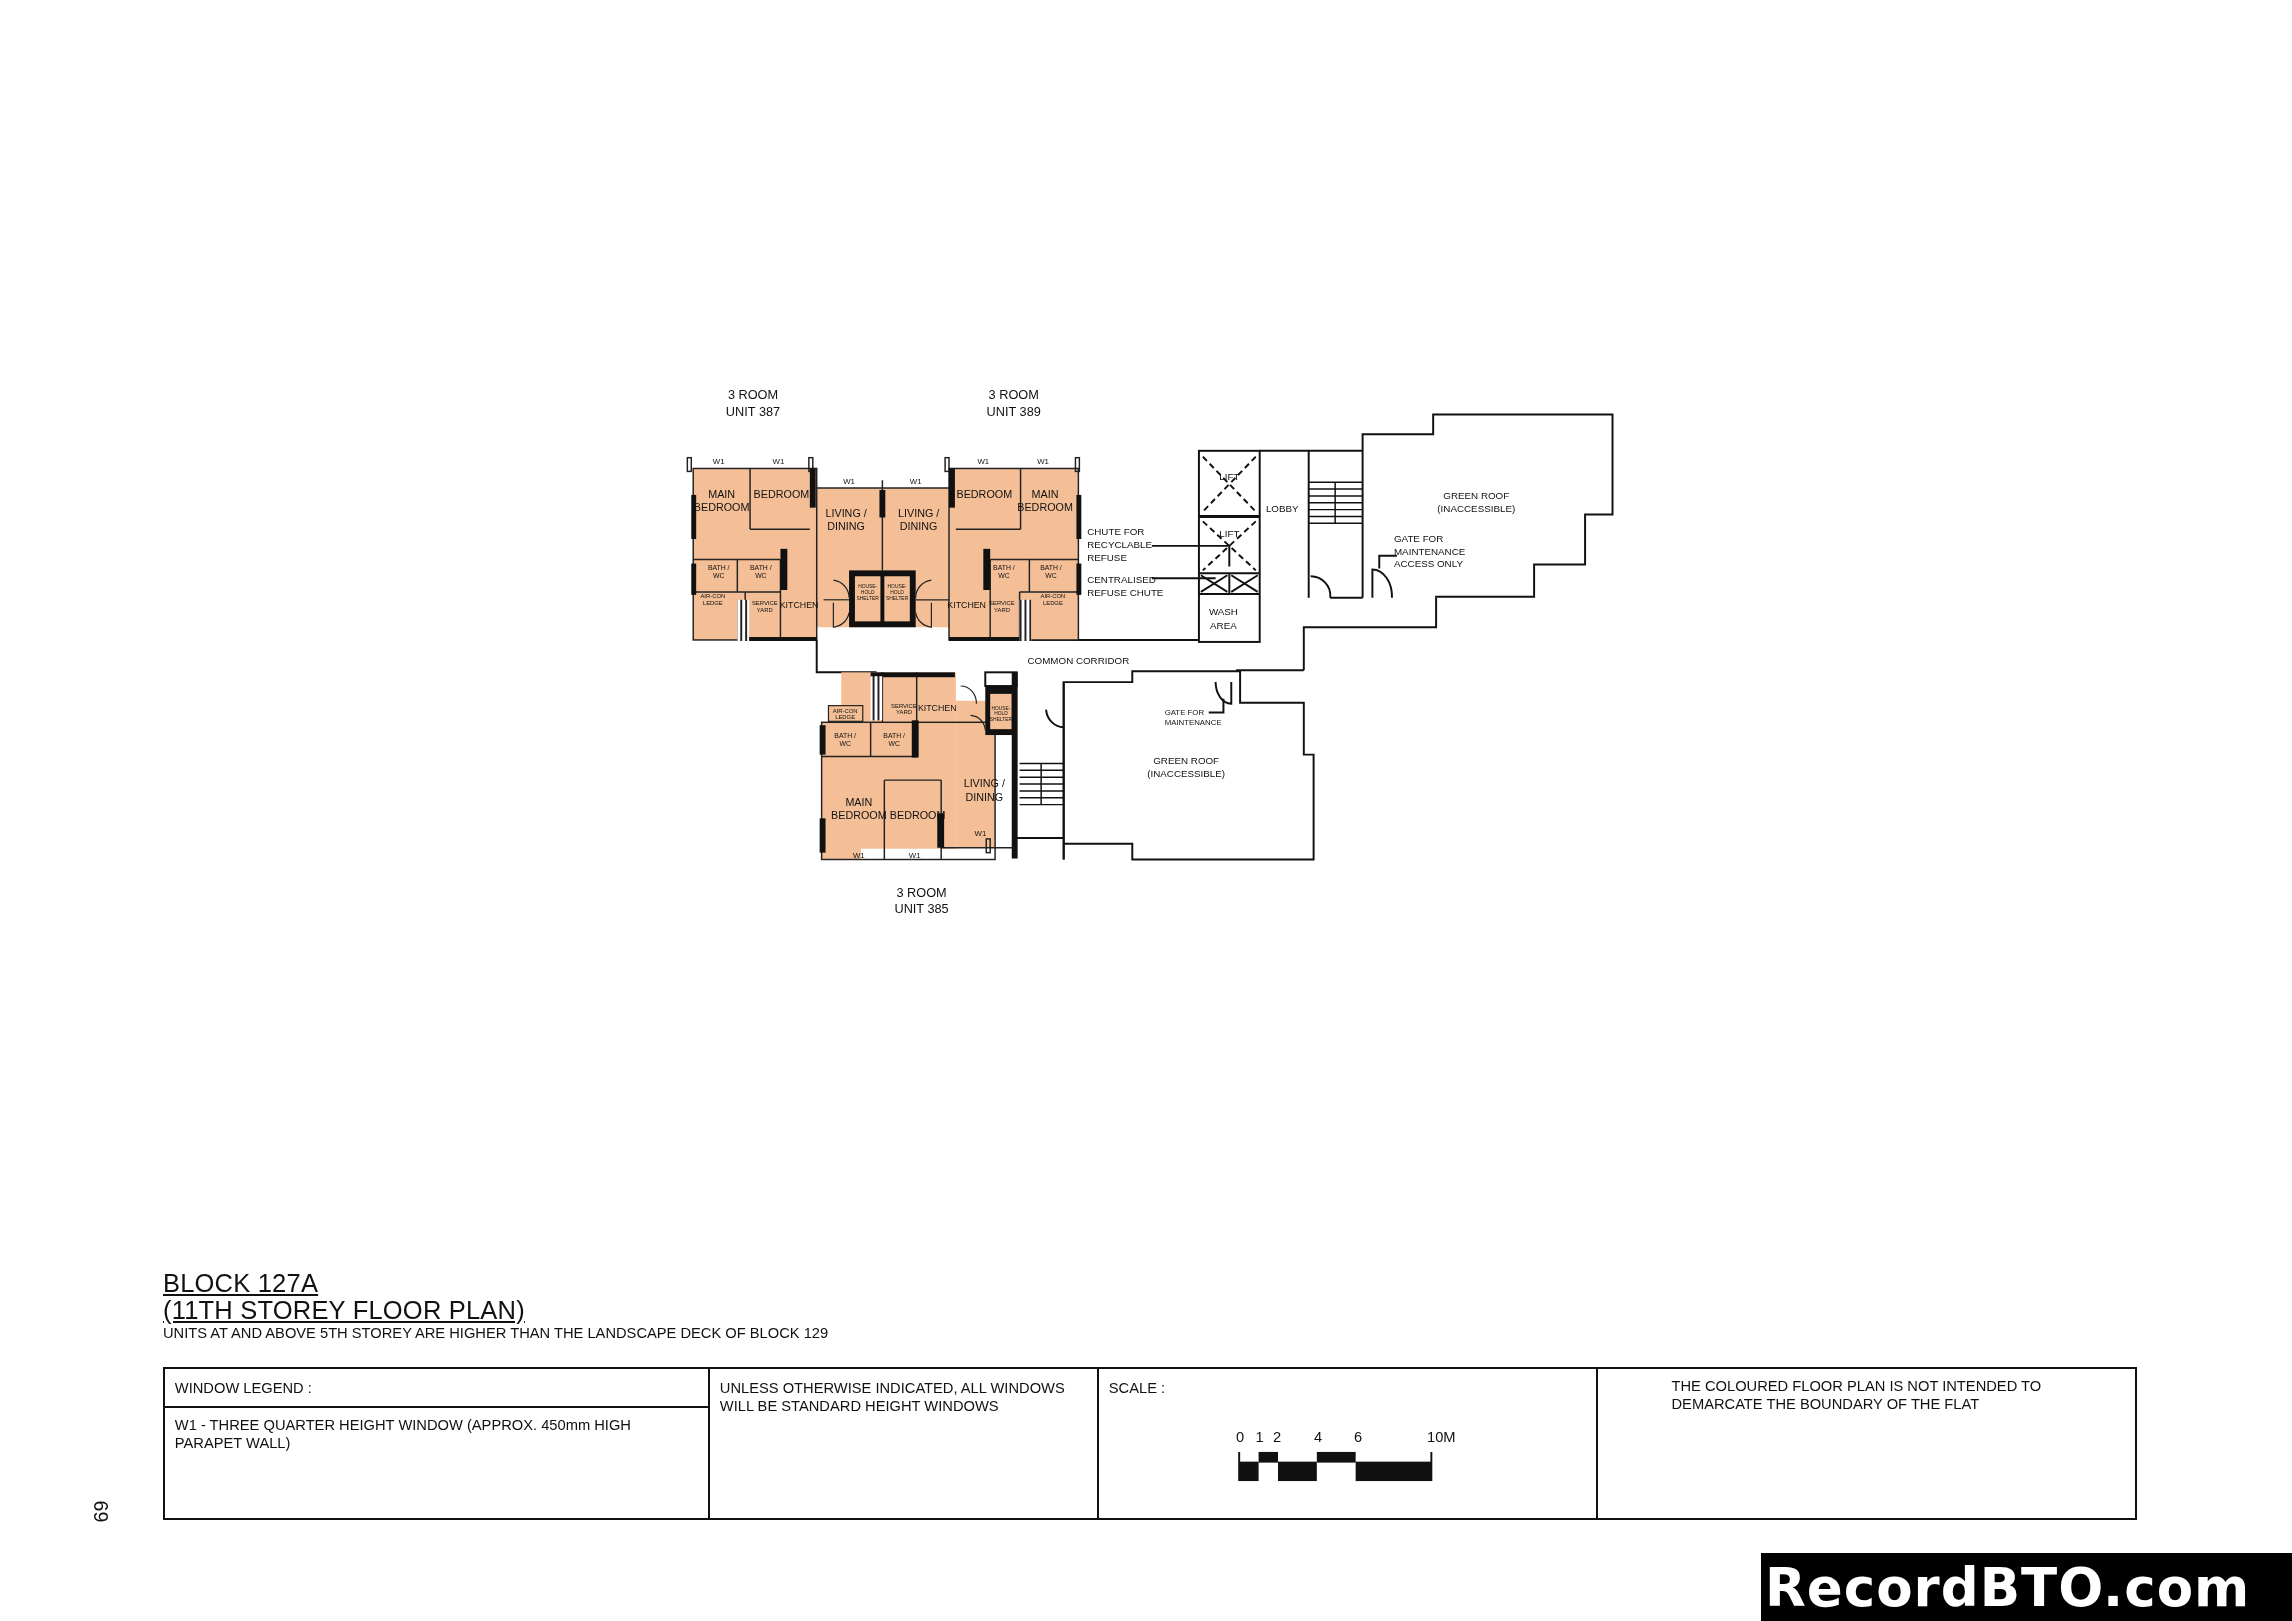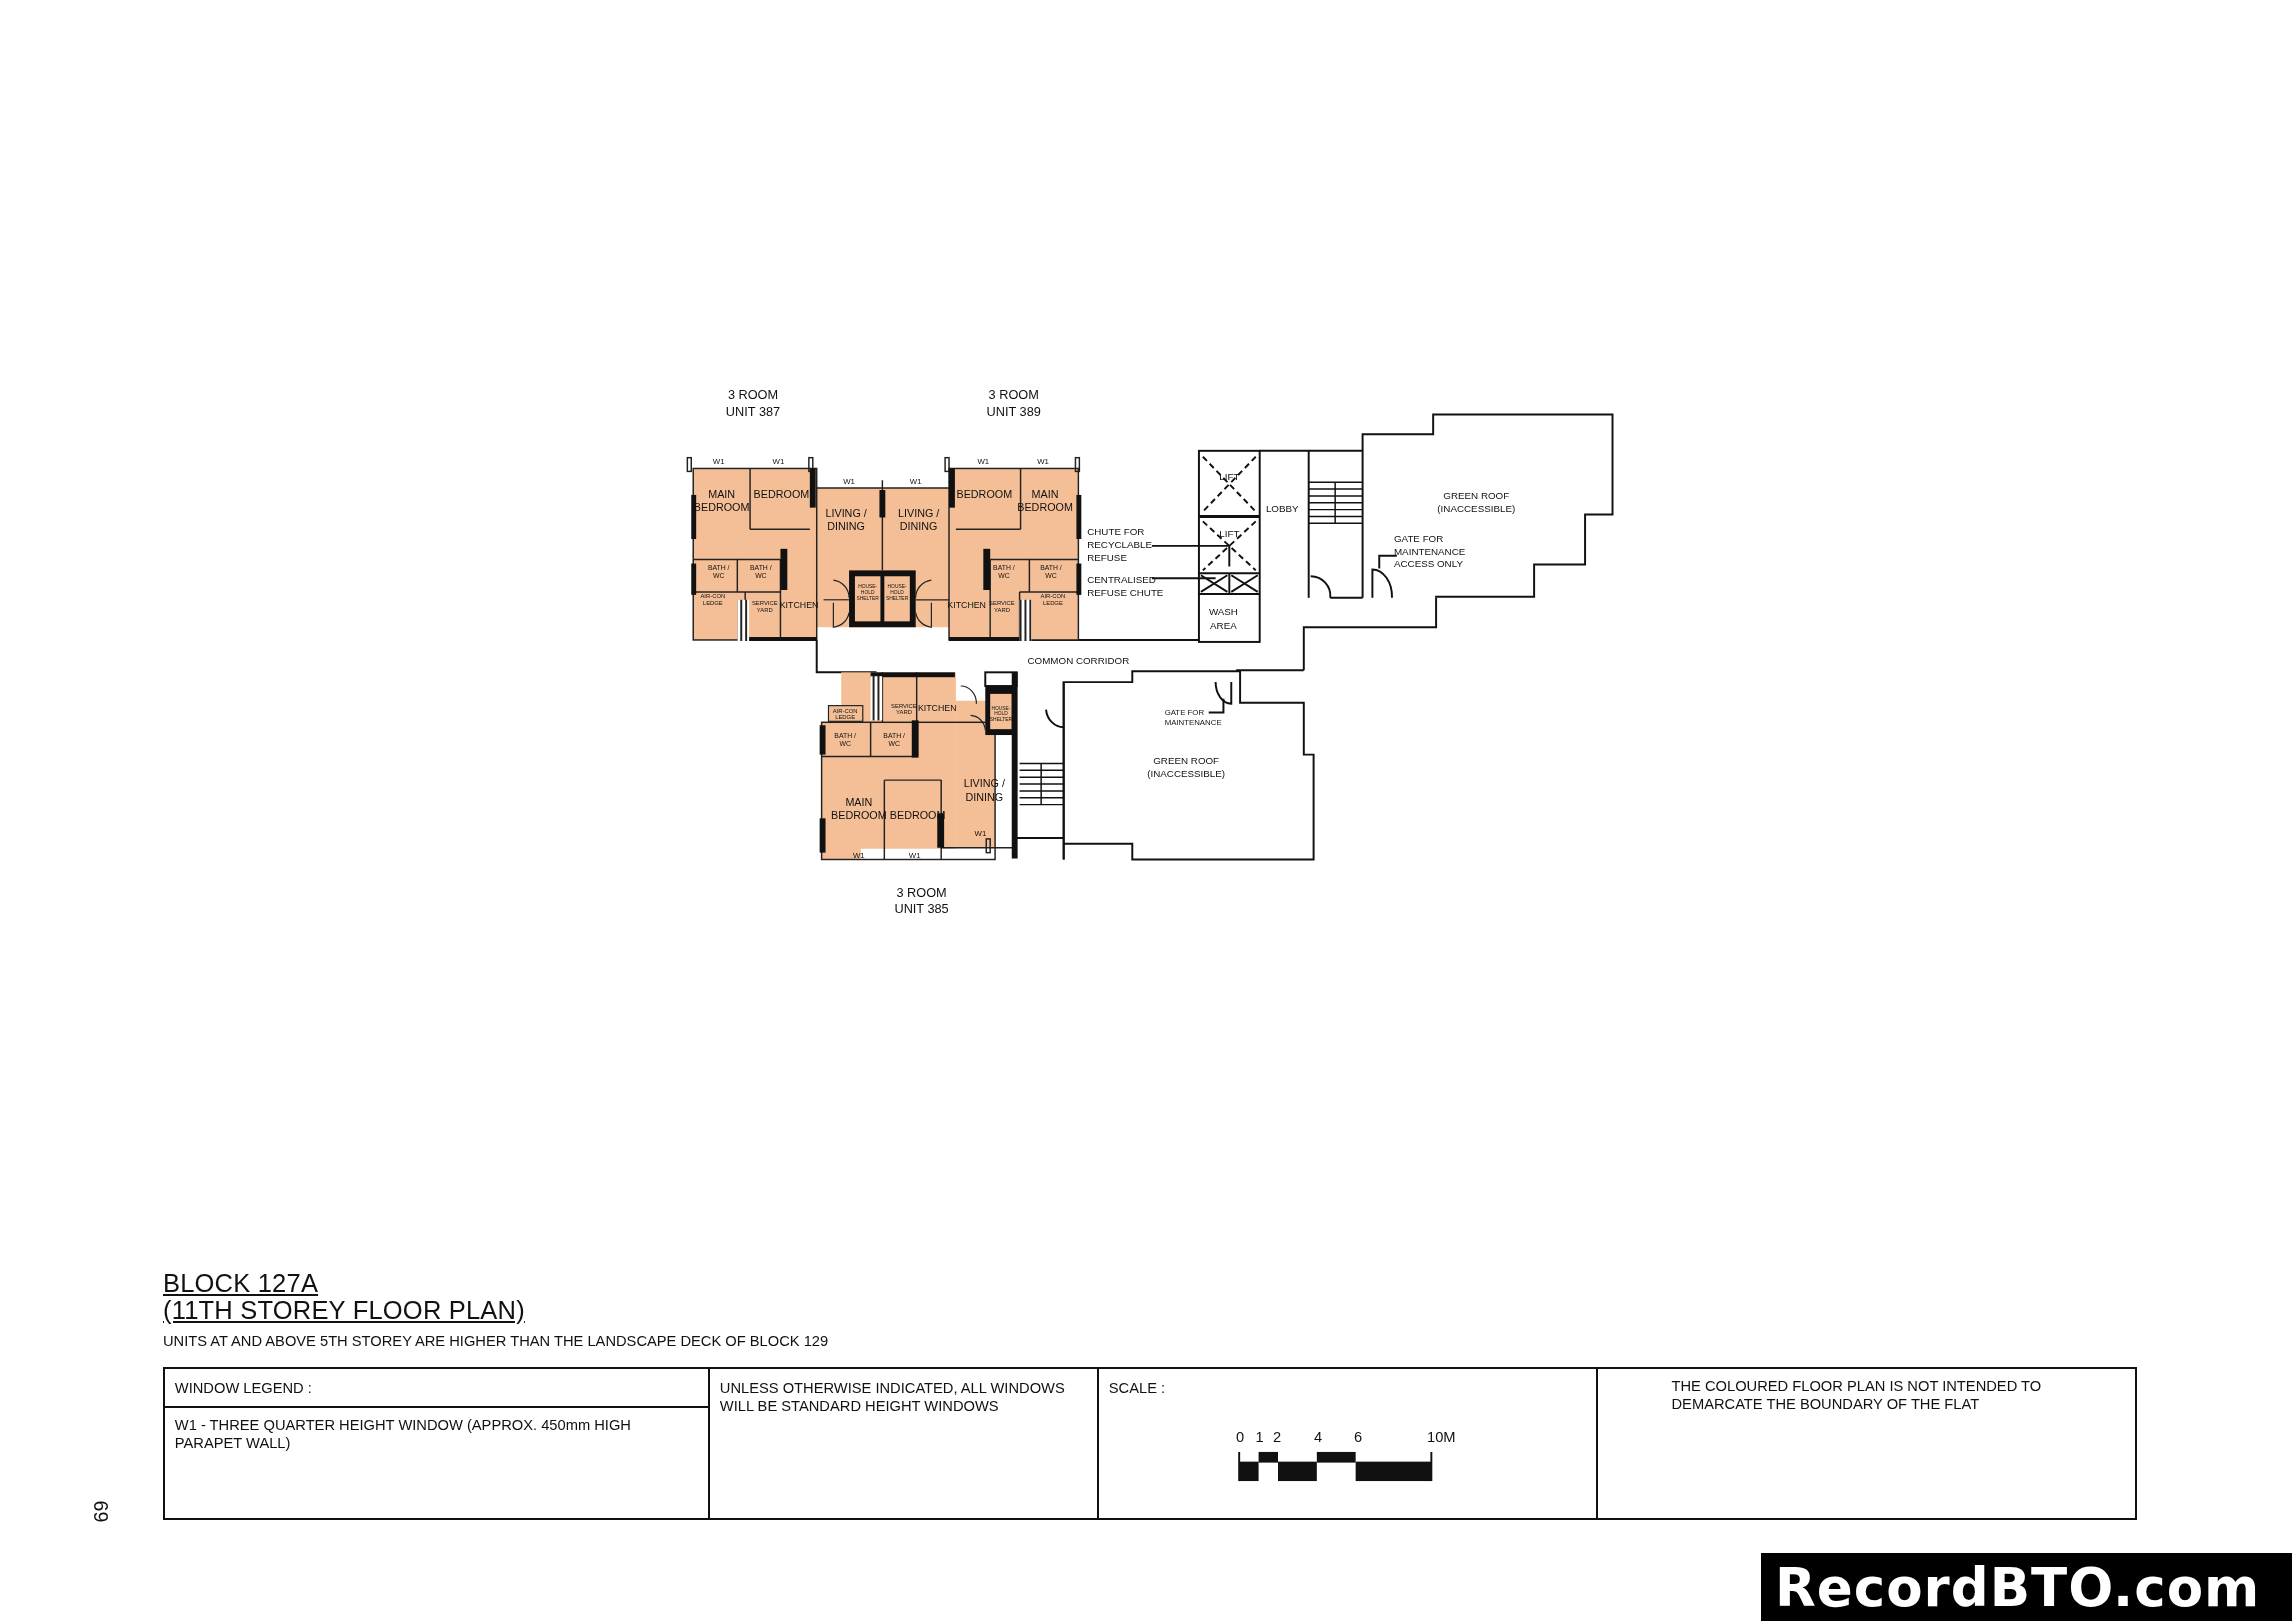--- a/index.html
+++ b/index.html
@@ -2,37 +2,37 @@
 <html><head>
 <meta charset="utf-8">
 <style>
   html, body { margin: 0; padding: 0; background: #ffffff; }
   body { width: 2293px; height: 1621px; position: relative; overflow: hidden;
          font-family: "Liberation Sans", sans-serif; color: #111; }
   #plan { position: absolute; left: 0; top: 0; width: 2293px; height: 1621px; }
   .lbl { font-family: "Liberation Sans", sans-serif; fill: #111; }
   .title-block { position: absolute; left: 163px; top: 1270px; }
   .title-main { font-size: 25.5px; line-height: 26.5px; letter-spacing: 0.2px; text-decoration: underline; }
-  .title-note { font-size: 14.7px; line-height: 17.6px; margin-top: 10px; }
+  .title-note { font-size: 14.7px; line-height: 17.6px; margin-top: 2px; }
   .legend-table { position: absolute; left: 163px; top: 1367px; width: 1974px; height: 153px;
                   border: 2.9px solid #111; box-sizing: border-box; display: flex; }
   .cell { box-sizing: border-box; height: 100%; font-size: 14.7px; line-height: 18.6px; position: relative; }
   .c1 { width: 545px; border-right: 2px solid #111; display: flex; flex-direction: column; }
   .c1 .hdr { height: 39px; border-bottom: 2px solid #111; padding: 9.8px 9.8px 0 9.8px; box-sizing: border-box; }
   .c1 .body { padding: 7.8px 9.8px; }
   .c2 { width: 389px; border-right: 2px solid #111; padding: 9.8px 9.8px; }
   .c3 { width: 499px; border-right: 2px solid #111; padding: 9.8px 9.8px; }
   .c4 { flex: 1; padding: 7.8px 25.5px; margin-left: 48px; }
   .scale-wrap { position: absolute; left: 137px; top: 59px; width: 235px; height: 59px; }
   .scale-ticks { position: absolute; left: 0; top: 0; width: 235px; height: 17.6px; font-size: 14.7px; }
   .scale-ticks span { position: absolute; top: 0; }
   .page-num { position: absolute; left: 90px; top: 1500px; font-size: 19.6px; transform: rotate(90deg); transform-origin: center; }
   .watermark { position: absolute; left: 1761px; top: 1553px; width: 531px; height: 69px; background: #000;
                color: #fff; font-family: "DejaVu Sans", sans-serif; font-weight: bold; font-size: 53px;
-               line-height: 69px; padding-left: 14px; box-sizing: border-box; letter-spacing: 1px; }
+               line-height: 69px; padding-left: 4px; box-sizing: border-box; letter-spacing: 1px; }
 </style>
 </head>
 <body>
 
 <svg id="plan" viewBox="0 0 2339 1654" xmlns="http://www.w3.org/2000/svg">
   <defs>
     <pattern id="grille" width="5" height="10" patternUnits="userSpaceOnUse">
       <rect width="5" height="10" fill="#fff"></rect>
       <rect width="2" height="10" fill="#222"></rect>
     </pattern>

